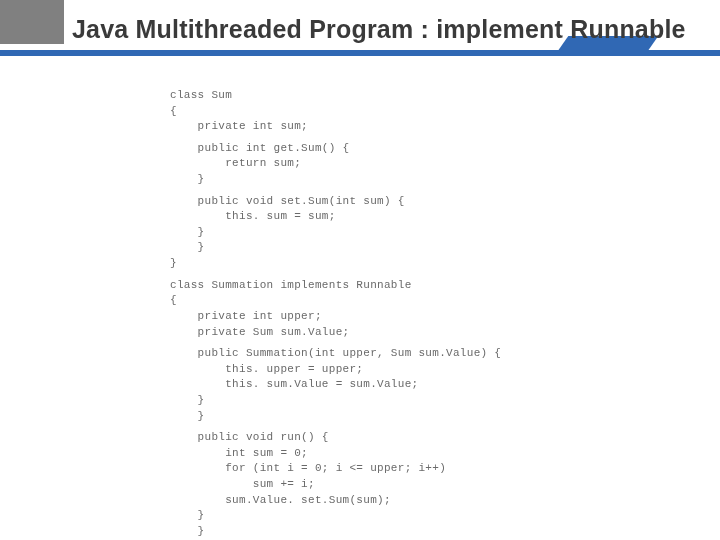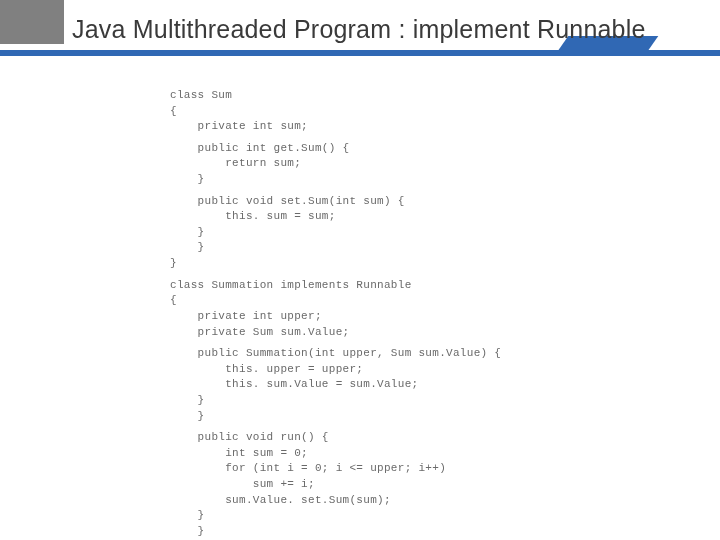--- a/index.html
+++ b/index.html
@@ -1,20 +1,20 @@
 <!DOCTYPE html>
 <html><head>
 <meta charset="utf-8">
 <style>
   * { margin: 0; padding: 0; box-sizing: border-box; }
   html, body { width: 720px; height: 540px; background: #ffffff; font-family: Arial, Helvetica, sans-serif; overflow: hidden; }
   .slide { position: relative; width: 720px; height: 540px; background: #ffffff; }
   .title-bar { position: relative; height: 58px; display: flex; align-items: center; }
   .title-bar .gray-box { width: 64px; height: 44px; background: #808080; position: absolute; left: 0; top: 0; z-index: 0; }
-  .title-text { position: relative; z-index: 1; font-size: 25px; color: #3a3a3a; padding-left: 72px; font-weight: 400; letter-spacing: 0.2px; }
+  .title-text { position: relative; z-index: 1; font-size: 25px; color: #3a3a3a; padding-left: 72px; font-weight: 700; letter-spacing: 0.2px; }
   .blue-separator { position: absolute; top: 50px; left: 0; right: 0; height: 6px; background: #3068b4; }
   .blue-tab { position: absolute; top: 36px; right: 68px; width: 90px; height: 18px; background: #3068b4; transform: skewX(-35deg); }
   .code-area { position: absolute; top: 88px; left: 170px; width: 460px; font-family: "Comic Sans MS", "Segoe Script", cursive, "Courier New", monospace; font-size: 11px; line-height: 1.42; color: #6a6a6a; white-space: pre; letter-spacing: 0.3px; }
   .code-area div { display: block; }
   .blank { height: 6px; }
 </style>
 </head>
 <body>
 
 <div class="slide">

